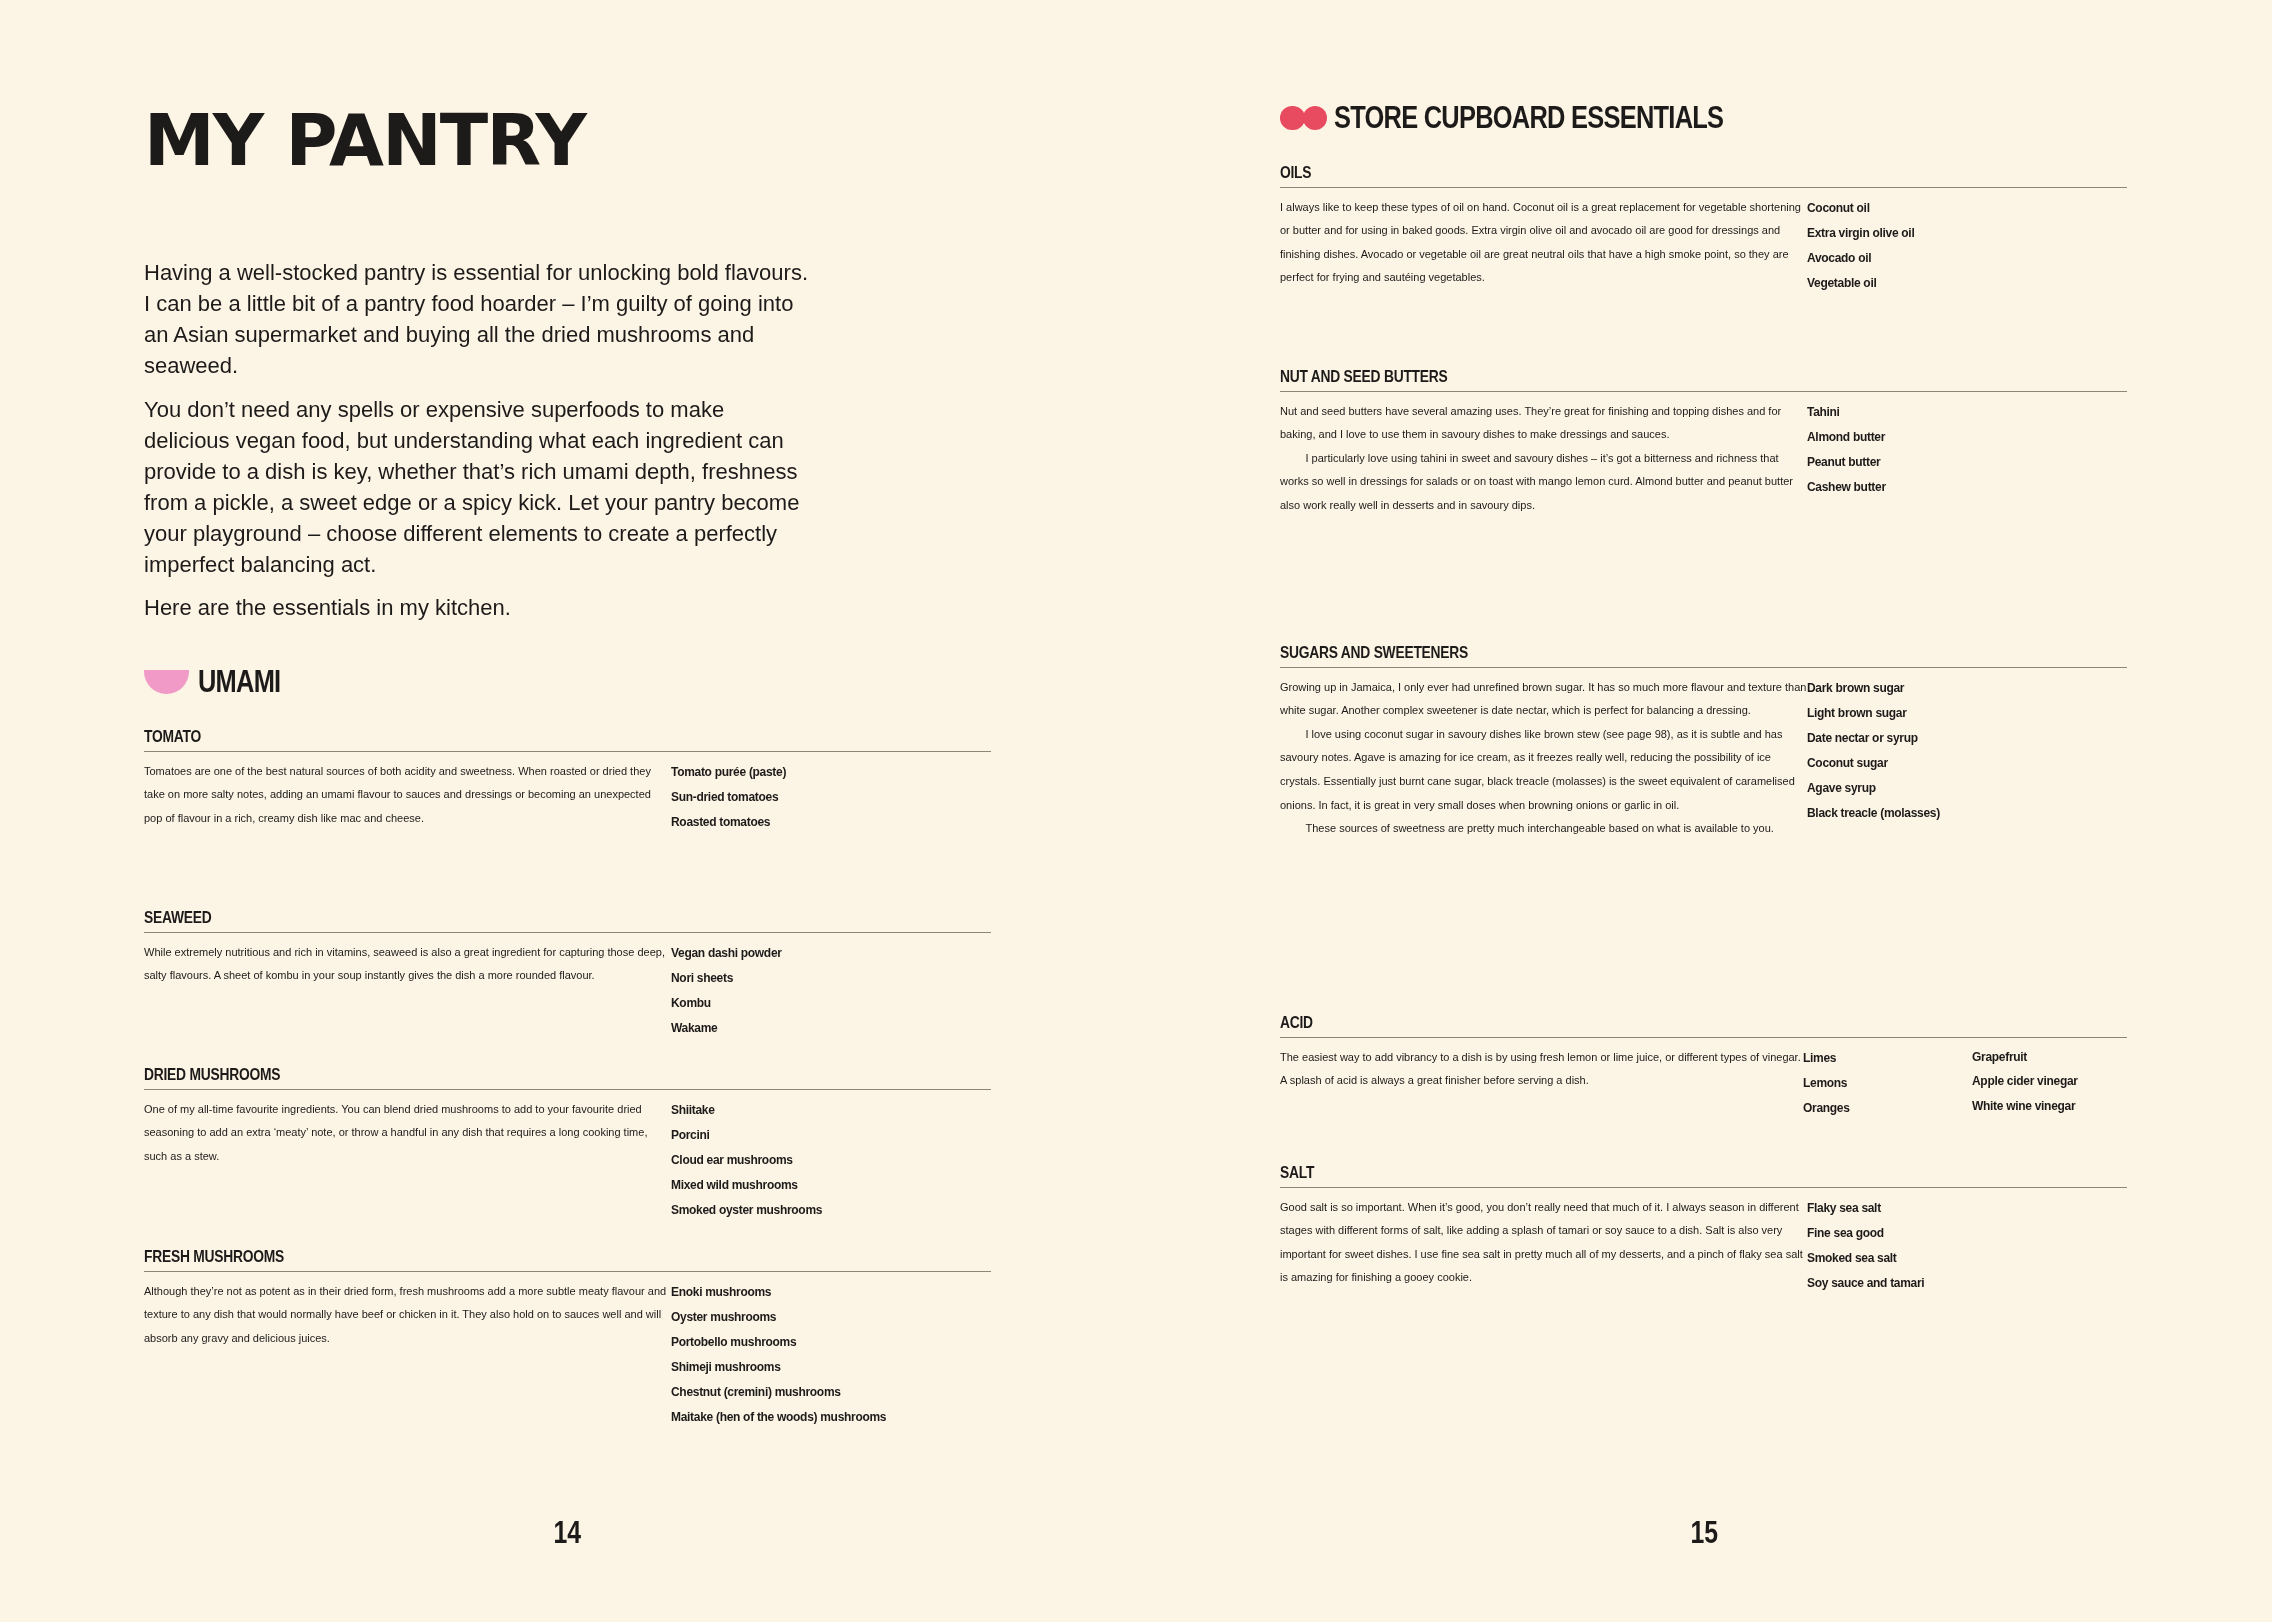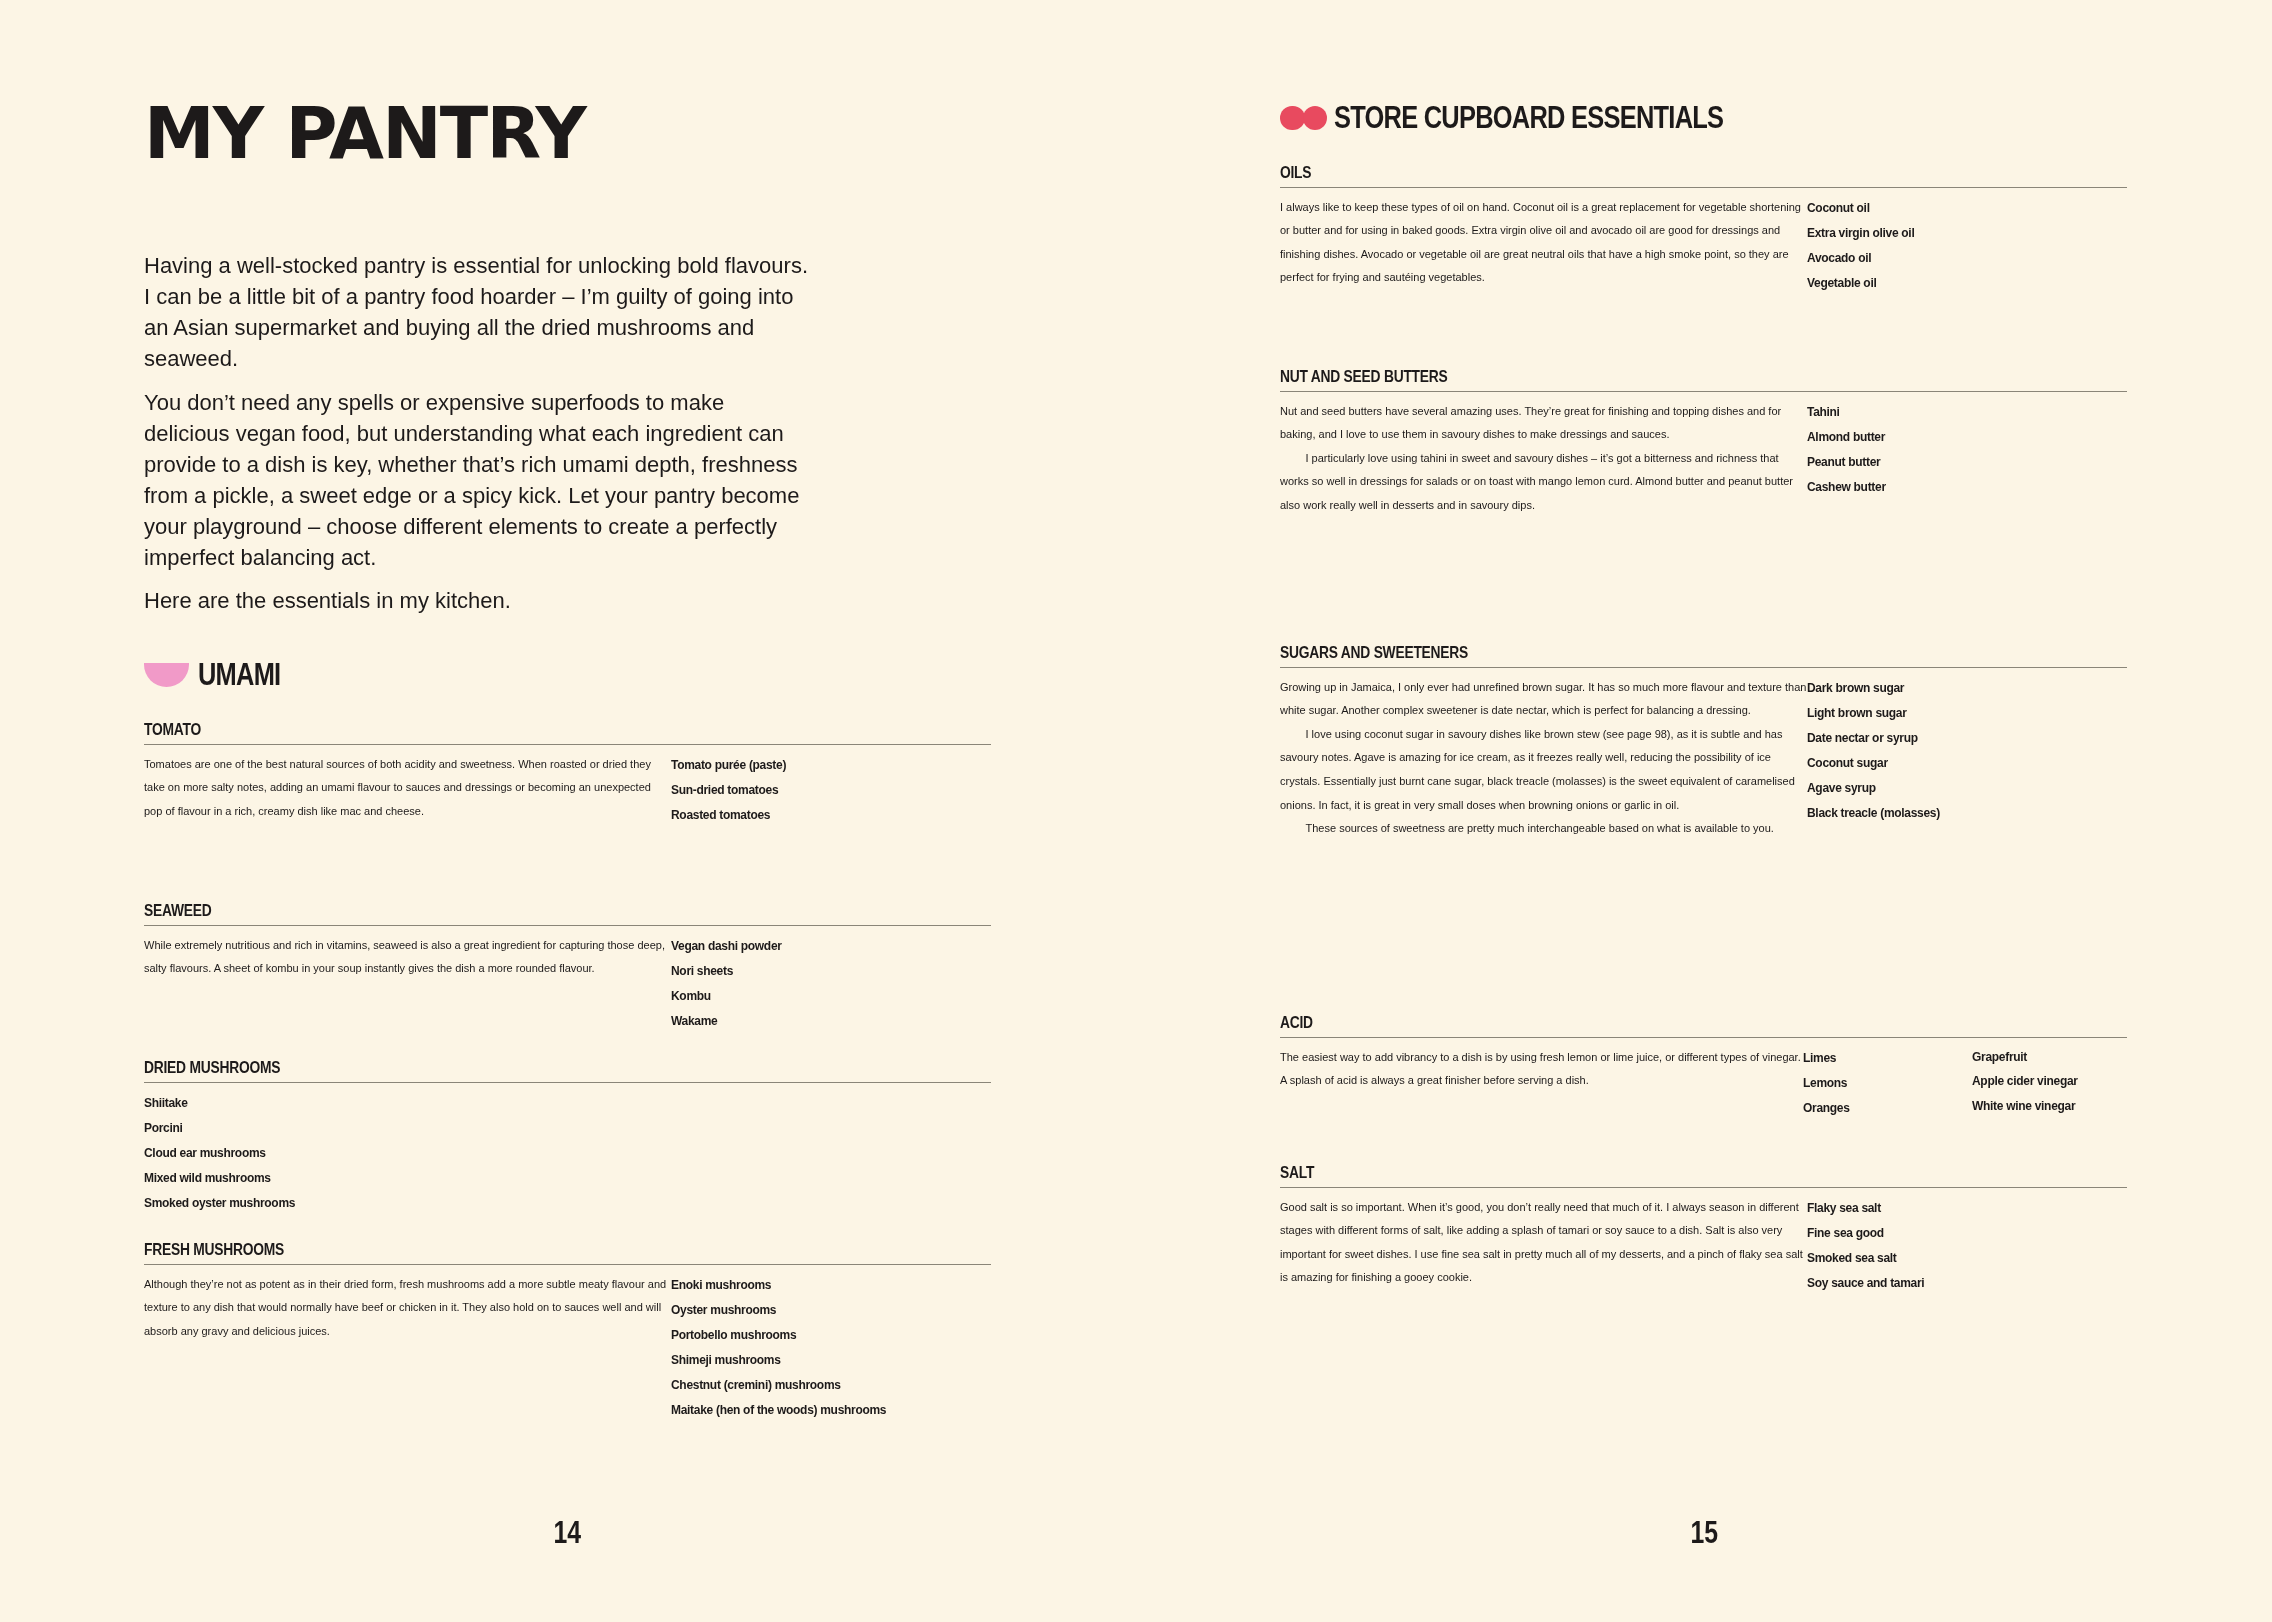--- a/index.html
+++ b/index.html
@@ -4,21 +4,21 @@
 <style>
   html, body { margin: 0; padding: 0; }
   body {
     width: 2273px; height: 1623px;
     background: #fcf5e5;
     color: #1d1a1a;
     font-family: "Liberation Sans", sans-serif;
     position: relative;
     overflow: hidden;
   }
-  .page { position: absolute; top: 9px; height: 1236px; }
+  .page { position: absolute; top: 16px; height: 1236px; }
   .page-left { left: 0; width: 1136px; }
 
   .main-title {
     position: absolute; left: 144px; top: 89px;
     font-family: "DejaVu Sans", sans-serif;
     font-weight: bold; font-size: 71px; letter-spacing: -1.8px;
     margin: 0; line-height: 1;
   }
   .intro {
     position: absolute; left: 144px; top: 241px; width: 664px;
@@ -132,20 +132,23 @@
             <li>Wakame</li>
           </ul>
         </div>
       </div>
     </div>
 
     <div class="entry" style="top:1048px">
       <h3>DRIED MUSHROOMS</h3>
       <div class="rule"></div>
       <div class="row">
+        <div class="desc">
+          <p>One of my all-time favourite ingredients. You can blend dried mushrooms to add to your favourite dried seasoning to add an extra ‘meaty’ note, or throw a handful in any dish that requires a long cooking time, such as a stew.</p>
+        </div>
         <div class="items">
           <ul>
             <li>Shiitake</li>
             <li>Porcini</li>
             <li>Cloud ear mushrooms</li>
             <li>Mixed wild mushrooms</li>
             <li>Smoked oyster mushrooms</li>
           </ul>
         </div>
       </div>

